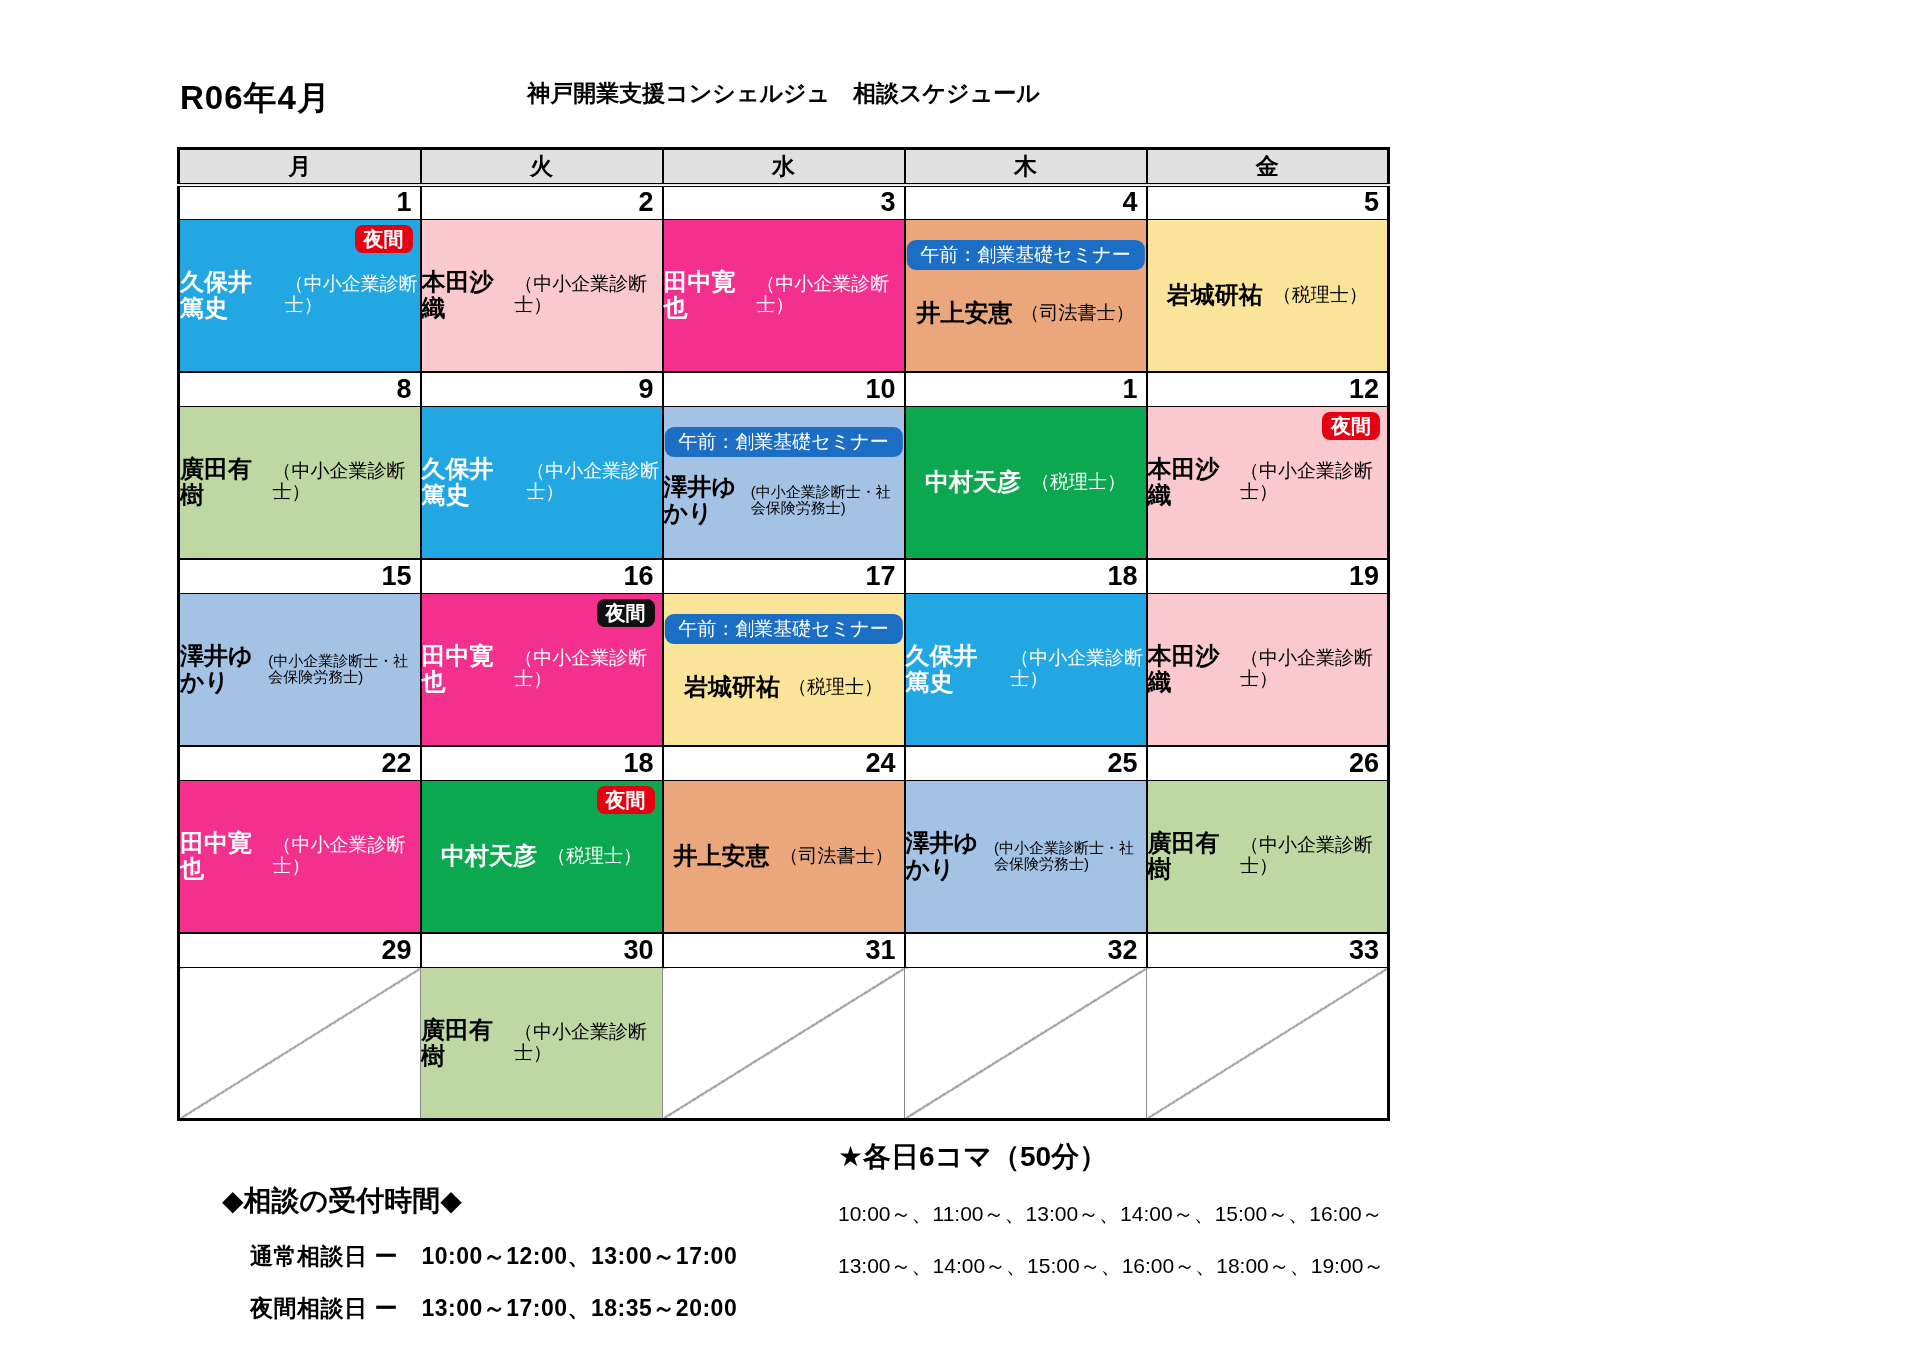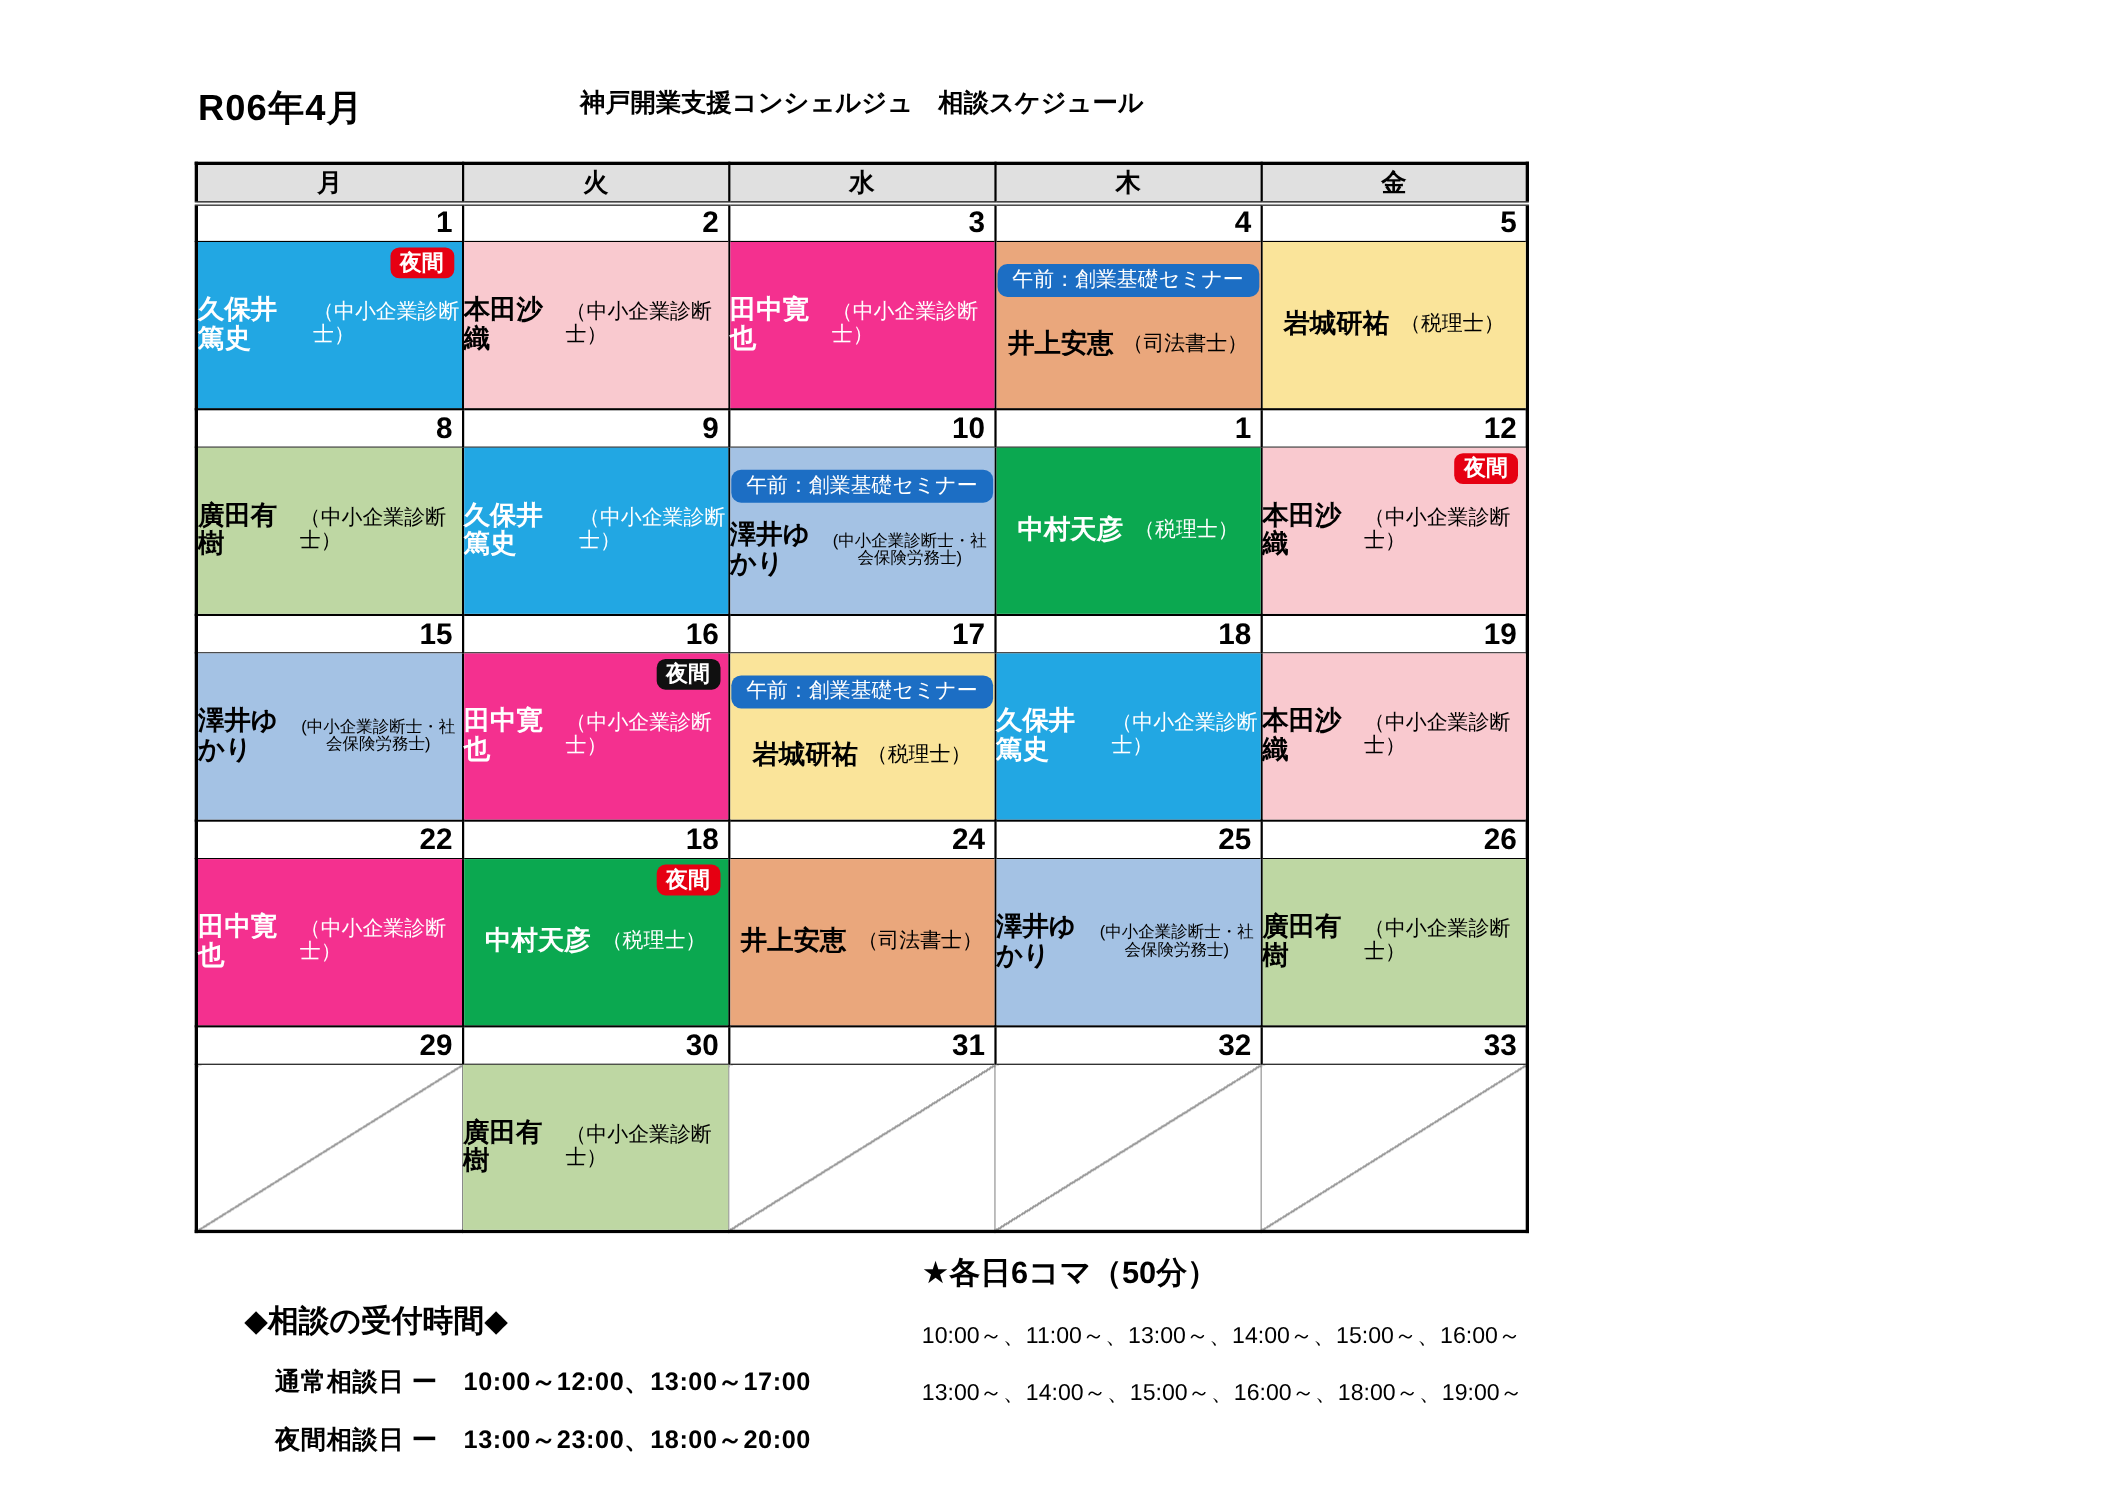--- a/index.html
+++ b/index.html
@@ -65,21 +65,21 @@
 
   .slot {
     position: relative; width: 100%; height: 100%;
     display: flex; 
     align-items: center; justify-content: center;
     gap: 10px;
   }
   .slot.has-seminar { padding-top: 36px; gap: 8px; }
   .consultant-name { font-size: 24px; font-weight: bold; line-height: 1.1; }
   .consultant-qual { font-size: 19px; line-height: 1.1; }
-  .consultant-qual.small { font-size: 15px; text-align: center; }
+  .consultant-qual.small { font-size: 15px; }
 
   .night-badge {
     position: absolute; top: 5px; right: 7px;
     color: #fff; font-size: 20px; font-weight: bold;
     padding: 4px 9px; border-radius: 8px; line-height: 1;
     white-space: nowrap;
   }
   .seminar-badge {
     position: absolute; top: 20px; left: 50%; transform: translateX(-50%);
     color: #fff; font-size: 19px;
@@ -301,21 +301,21 @@
           <td class="day-cell empty"></td>
           <td class="day-cell empty"></td>
           <td class="day-cell empty"></td>
         </tr>
       </tbody>
   </table>
 
   <div class="legend-left">
     <div class="legend-heading">◆相談の受付時間◆</div>
     <div class="legend-line">通常相談日 ー　10:00～12:00、13:00～17:00</div>
-    <div class="legend-line">夜間相談日 ー　13:00～23:00、18:00～20:00</div>
+    <div class="legend-line">夜間相談日 ー　13:00～17:00、18:35～20:00</div>
   </div>
 
   <div class="legend-right">
     <div class="legend-heading">★各日6コマ（50分）</div>
     <div class="legend-line">10:00～、11:00～、13:00～、14:00～、15:00～、16:00～</div>
     <div class="legend-line">13:00～、14:00～、15:00～、16:00～、18:00～、19:00～</div>
   </div>
 
 </div>
 

